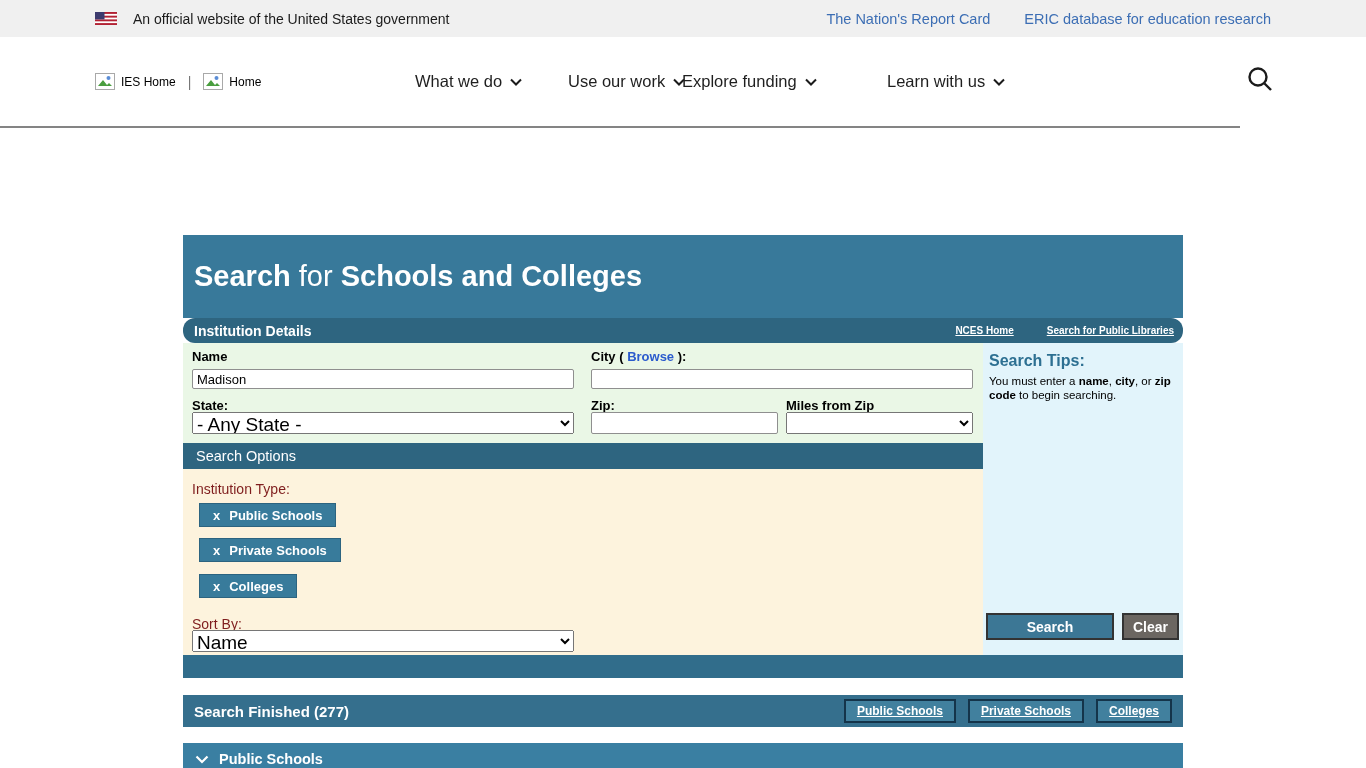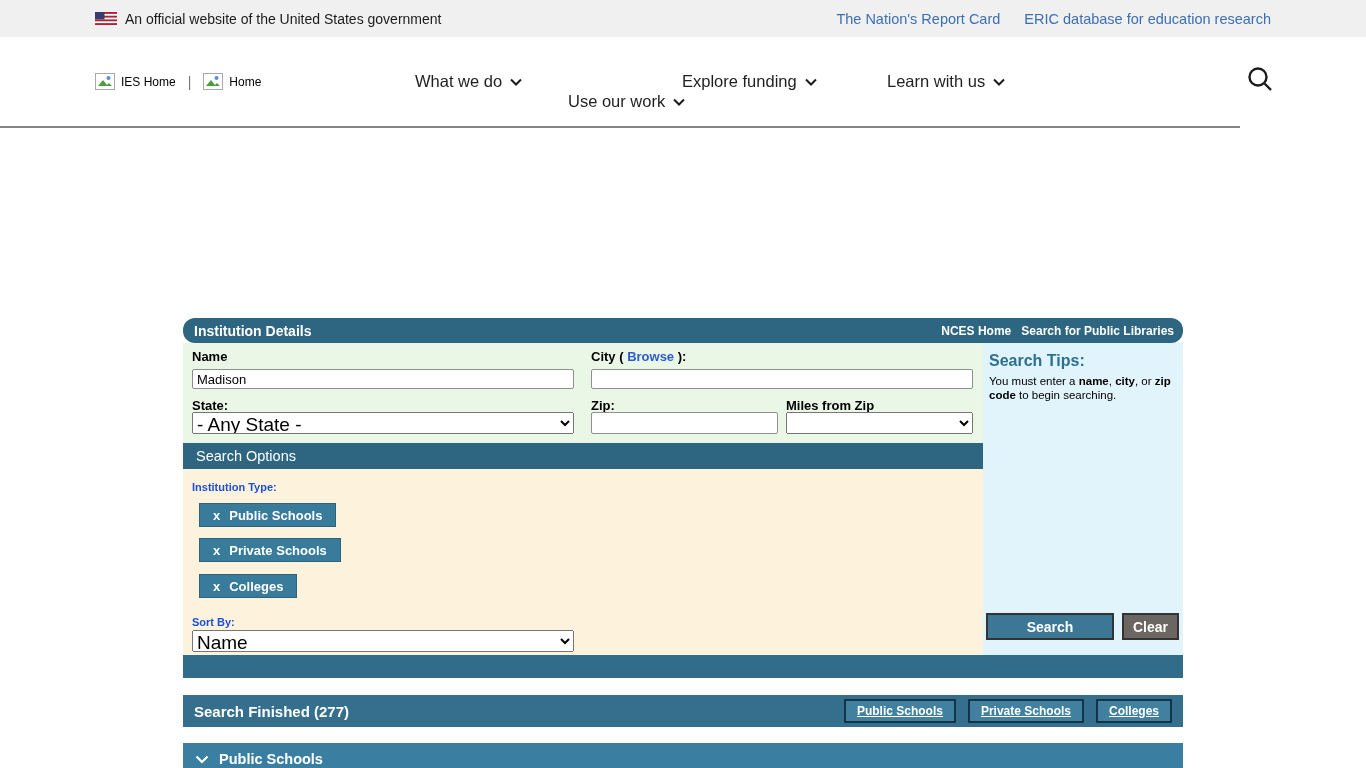--- a/index.html
+++ b/index.html
@@ -4,66 +4,66 @@
 <style>
   * { box-sizing: border-box; margin: 0; padding: 0; }
   html,body { width:1366px; height:768px; overflow:hidden; background:#fff;
               font-family:"Liberation Sans", sans-serif; }
   .page { position:relative; width:1366px; height:768px; }
 
   
   .gov-banner { position:absolute; left:0; top:0; width:1366px; height:37px;
     background:#f0f0f0; display:flex; align-items:center; justify-content:space-between;
     padding:0 95px; font-size:14px; color:#1b1b1b; }
-  .banner-left { display:flex; align-items:center; gap:8px; }
+  .banner-left { display:flex; align-items:center; gap:16px; }
   .flag { display:inline-block; line-height:0; }
-  .banner-right { display:flex; align-items:center; gap:24px; }
+  .banner-right { display:flex; align-items:center; gap:34px; }
   .banner-link { color:#3c6eb4; text-decoration:none; font-size:14.5px; cursor:pointer; }
 
   
   .main-nav { position:absolute; left:0; top:37px; width:1240px; height:91px;
     background:#fff; border-bottom:2px solid #848484; }
   .logos { position:absolute; left:95px; top:0; height:100%; display:flex; align-items:center;
     gap:6px; font-size:12px; color:#000; }
   .logos a { color:#000; text-decoration:none; }
   .broken-img { display:inline-block; line-height:0; }
   .logo-sep { color:#777; margin:0 6px; font-size:14px; }
   .menu-item { position:absolute; top:0; height:100%; display:flex; align-items:center; gap:8px;
     font-size:16.5px; color:#1f1f1f; text-decoration:none; cursor:pointer; }
-  .mi-0{left:415px;} .mi-1{left:568px;margin-top:20px;} .mi-2{left:682px;} .mi-3{left:887px;} .mi-4{left:1064px;}
+  .mi-0{left:415px;} .mi-1{left:568px;} .mi-2{left:682px;} .mi-3{left:887px;} .mi-4{left:1064px;}
   .nav-search { position:absolute; left:1243px; top:26px; width:34px; height:34px;
     background:none; border:none; cursor:pointer; line-height:0; }
 
   
   .panel { position:absolute; left:183px; top:235px; width:1000px; height:443px; }
   .panel-header { position:absolute; left:0; top:0; width:1000px; height:83px;
     background:#38799a; color:#fff; padding:25px 0 0 11px; font-size:29px; }
   .panel-header .bold { font-weight:bold; }
   .details-bar { position:absolute; left:0; top:83px; width:1000px; height:25px;
     background:#2e6580; color:#fff; display:flex; align-items:center;border-radius:12px; }
   .details-title { font-weight:bold; font-size:14px; padding-left:11px; flex:1; }
   .details-links { display:flex; gap:10px; padding-right:9px; }
-  .details-links a { color:#fff; font-size:12px; font-weight:bold; cursor:pointer; }
+  .details-links a { color:#fff; font-size:10px; font-weight:bold; text-decoration:underline; cursor:pointer;margin-left:23px; }
 
   .form-area { position:absolute; left:0; top:108px; width:800px; height:100px; background:#eaf7e6; }
   .f-label { position:absolute; font-size:13px; font-weight:bold; color:#000; }
   .f-input { position:absolute; height:20px; border:1px solid #8f8f8f; border-radius:2px;
     font-size:13px; padding:0 4px; font-family:"Liberation Sans",sans-serif; background:#fff; }
   .f-select { position:absolute; height:22px; font-size:19px; font-family:Liberation Sans, sans-serif; }
   .lbl-name{left:9px;top:6px;} .inp-name{left:9px;top:26px;width:382px;}
   .lbl-city{left:408px;top:6px;} .inp-city{left:408px;top:26px;width:382px;}
   .browse-link{color:#2b5bcd;cursor:pointer;}
   .lbl-state{left:9px;top:55px;} .sel-state{left:9px;top:69px;width:382px;}
   .lbl-zip{left:408px;top:55px;} .inp-zip{left:408px;top:69px;width:187px;height:22px;}
   .lbl-miles{left:603px;top:55px;} .sel-miles{left:603px;top:69px;width:187px;}
 
   .options-header { position:absolute; left:0; top:208px; width:800px; height:26px;
     background:#2e6580; color:#fff; font-size:14.5px; display:flex; align-items:center; padding-left:13px; }
   .options-area { position:absolute; left:0; top:234px; width:800px; height:186px; background:#fdf3dd; }
-  .opt-label { position:absolute; font-size:11px; font-weight:bold; color:#1d4ed8; }
+  .opt-label { position:absolute; font-size:14px; font-weight:normal; color:#7f1d1d; }
   .lbl-insttype{left:9px;top:12px;} .lbl-sortby{left:9px;top:147px;}
   .type-btn { position:absolute; left:16px; background:#387b9b; border:1px solid #2c6480;
     color:#fff; font-weight:bold; font-size:13px; height:24px; display:flex; align-items:center;
     padding:0 13px; gap:9px; cursor:pointer; font-family:"Liberation Sans",sans-serif; }
   .tb-0{top:34px;} .tb-1{top:69px;} .tb-2{top:105px;}
   .sel-sort { left:9px; top:161px; width:382px; }
 
   .tips-panel { position:absolute; left:800px; top:108px; width:200px; height:312px; background:#e2f4fb; }
   .tips-heading { position:absolute; left:6px; top:9px; font-size:16px; font-weight:bold; color:#2d7092;text-align:right; }
   .tips-body { position:absolute; left:6px; top:31px; width:182px; font-size:11.5px; color:#000; line-height:1.25; }
@@ -172,20 +172,23 @@
 
     <button class="nav-search">
       <svg width="30" height="30" viewBox="0 0 30 30">
         <circle cx="13" cy="12" r="8.5" fill="none" stroke="#1b1b1b" stroke-width="2.4"></circle>
         <line x1="19.5" y1="18.5" x2="26" y2="25" stroke="#1b1b1b" stroke-width="2.4"></line>
       </svg>
     </button>
   </nav>
 
   <section class="panel">
+    <div class="panel-header">
+      <span class="bold">Search</span><span> for </span><span class="bold">Schools and Colleges</span>
+    </div>
 
     <div class="details-bar">
       <span class="details-title">Institution Details</span>
       <span class="details-links">
         <a>NCES Home</a>
         <a>Search for Public Libraries</a>
       </span>
     </div>
 
     <div class="form-area">

